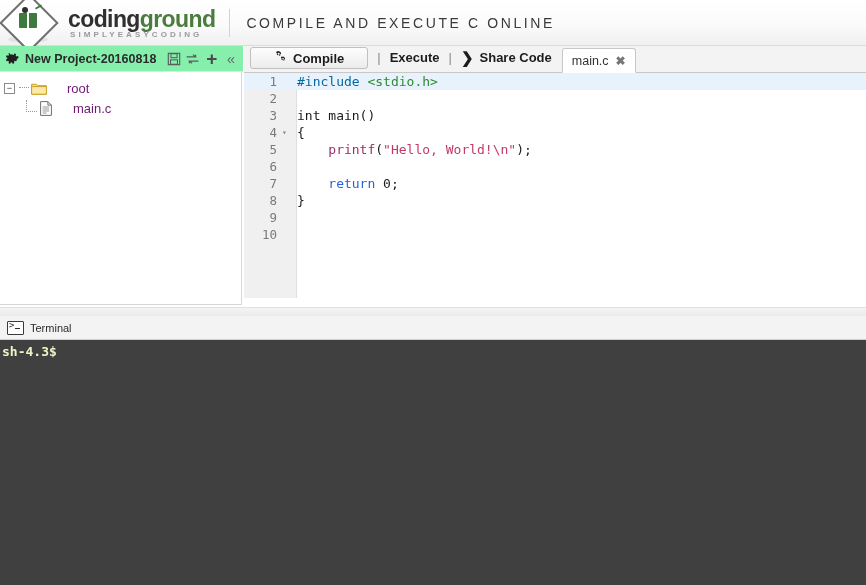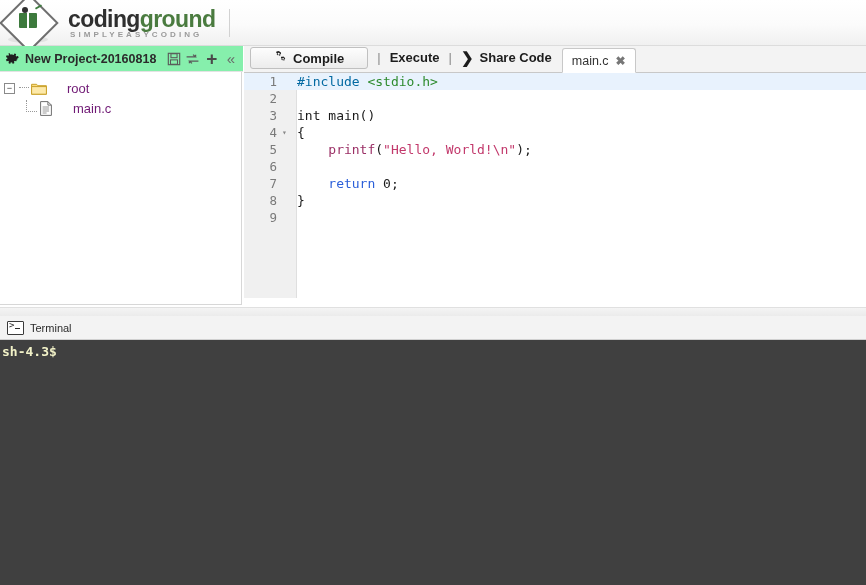--- a/index.html
+++ b/index.html
@@ -215,20 +215,21 @@
       <div class="logo-diamond"></div>
       <div class="logo-book"></div>
       <div class="logo-dot"></div>
       <div class="logo-spark"></div>
     </div>
     <div class="logo-text">
       <div class="logo-word"><span class="w1">coding</span><span class="w2">ground</span></div>
       <div class="logo-sub">SIMPLYEASYCODING</div>
     </div>
     <div class="logo-div"></div>
+    <div class="header-title">COMPILE AND EXECUTE C ONLINE</div>
   </div>
 
   <div class="left-panel">
 
     <div class="project-bar">
       <span class="gear-icon">
         <svg width="14" height="14" viewBox="0 0 16 16" aria-hidden="true">
           <path fill="#1f1f1f" d="M8 5.2a2.8 2.8 0 100 5.6 2.8 2.8 0 000-5.6zm0 4.2a1.4 1.4 0 110-2.8 1.4 1.4 0 010 2.8z"></path>
           <path fill="#1f1f1f" d="M14.1 9.2l-1.2-.5c.05-.23.08-.47.08-.7s-.03-.47-.08-.7l1.2-.5a.5.5 0 00.27-.63l-.5-1.2a.5.5 0 00-.64-.28l-1.2.5a4.6 4.6 0 00-1-1l.5-1.2a.5.5 0 00-.27-.64l-1.2-.5a.5.5 0 00-.64.27l-.5 1.2a4.6 4.6 0 00-1.4 0l-.5-1.2A.5.5 0 014.38 1l-1.2.5a.5.5 0 00-.28.63l.5 1.2a4.6 4.6 0 00-1 1l-1.2-.5a.5.5 0 00-.63.28l-.5 1.2a.5.5 0 00.27.63l1.2.5a4.6 4.6 0 000 1.4l-1.2.5a.5.5 0 00-.27.64l.5 1.2a.5.5 0 00.63.27l1.2-.5a4.6 4.6 0 001 1l-.5 1.2a.5.5 0 00.28.64l1.2.5a.5.5 0 00.63-.28l.5-1.2a4.6 4.6 0 001.4 0l.5 1.2a.5.5 0 00.64.28l1.2-.5a.5.5 0 00.27-.64l-.5-1.2a4.6 4.6 0 001-1l1.2.5a.5.5 0 00.64-.27l.5-1.2a.5.5 0 00-.28-.64z"></path>
         </svg>
@@ -314,20 +315,21 @@
       <div class="code-lines" id="code-lines">
           <div class="cline active"><span class="ln">1</span><span class="ctext"><span class="k-pre">#include </span><span class="k-inc">&lt;stdio.h&gt;</span></span></div>
           <div class="cline"><span class="ln">2</span><span class="ctext"></span></div>
           <div class="cline"><span class="ln">3</span><span class="ctext"><span class="k-type">int main()</span></span></div>
           <div class="cline"><span class="ln">4</span><span class="fold">▾</span><span class="ctext"><span class="k-punc">{</span></span></div>
           <div class="cline"><span class="ln">5</span><span class="ctext"><span class="k-punc">    </span><span class="k-fn">printf</span><span class="k-punc">(</span><span class="k-str">"Hello, World!\n"</span><span class="k-punc">);</span></span></div>
           <div class="cline"><span class="ln">6</span><span class="ctext"></span></div>
           <div class="cline"><span class="ln">7</span><span class="ctext"><span class="k-punc">    </span><span class="k-kw">return</span><span class="k-num"> 0;</span></span></div>
           <div class="cline"><span class="ln">8</span><span class="ctext"><span class="k-punc">}</span></span></div>
           <div class="cline"><span class="ln">9</span><span class="ctext"></span></div>
+          <div class="cline"><span class="ln">10</span><span class="ctext"></span></div>
         </div>
 
     </div>
   </div>
 
   <div class="splitter"></div>
 
   <div class="term-head">
     <span class="console-icon"></span>
     <span class="term-title">Terminal</span>

